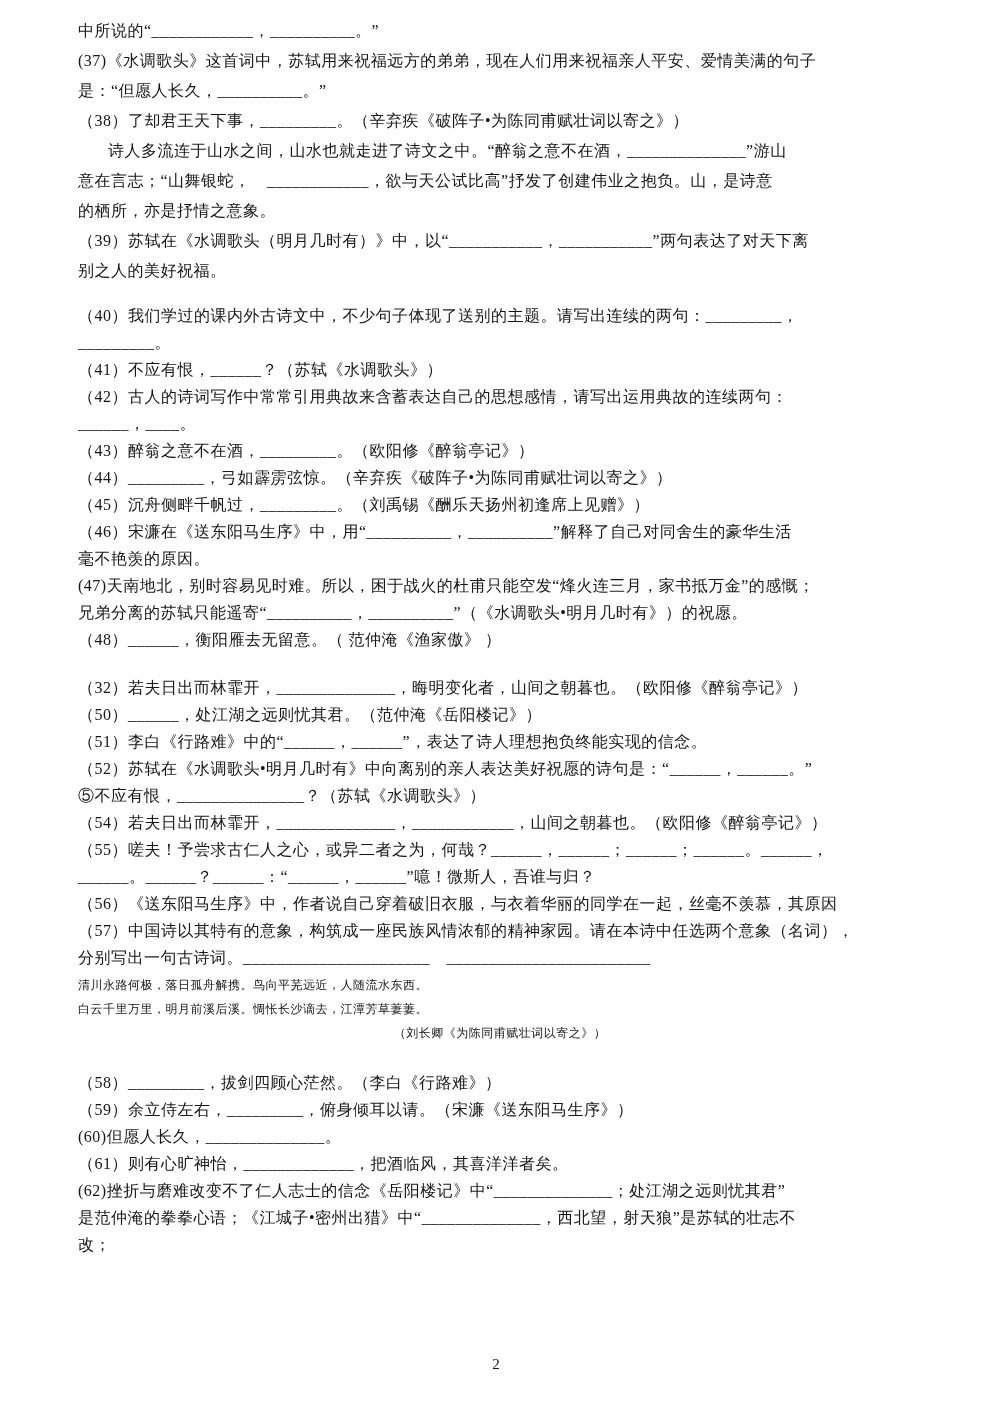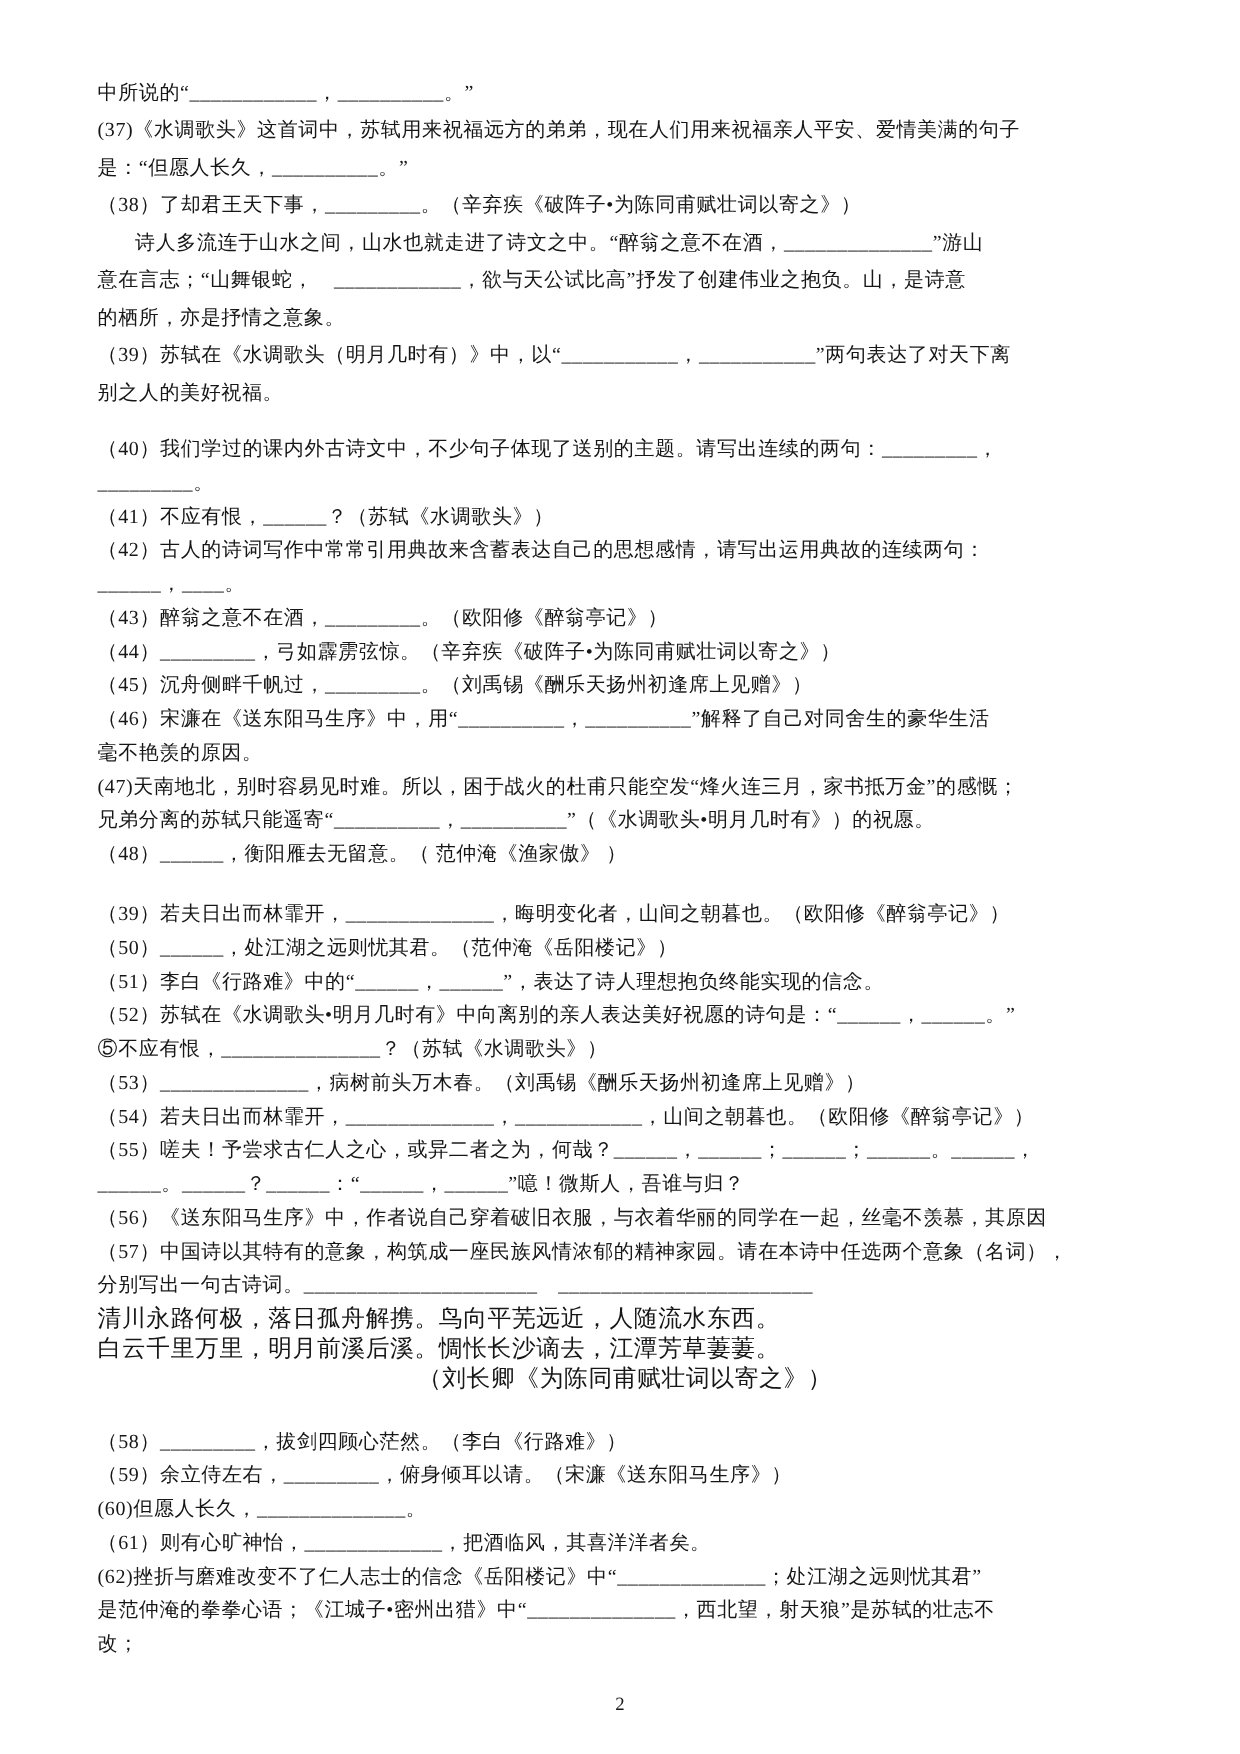--- a/index.html
+++ b/index.html
@@ -4,40 +4,40 @@
 <style>
   :root{ --blue:#1f1fbd; --ink:#161616; --paper:#ffffff; }
   html,body{margin:0;padding:0;}
   body{
     width:992px;height:1403px;background:var(--paper);
     font-family:"Liberation Serif","DejaVu Serif",serif;
     position:relative;overflow:hidden;
   }
   .page{
     position:absolute;inset:0;
-    padding:60px 70px 0 78px;
+    padding:16px 70px 0 78px;
     box-sizing:border-box;
     color:var(--ink);
     font-size:16px;
     overflow:hidden;
   }
   p.line{
     margin:0;
     white-space:nowrap;
     letter-spacing:0.5px;
   }
   .lh30 p.line{line-height:30px;}
   .lh28 p.line{line-height:28px;}
   .lh27 p.line{line-height:27px;}
   .lh24 p.line{line-height:24px;}
   .indent2{text-indent:30px;}
   .indent1{text-indent:26px;}
   .center{text-align:center;}
   .blue{color:var(--blue);}
-  .small{font-size:19px;}
+  .small{font-size:12px;}
   .footer{
     position:absolute;
     top:1356px;left:0;right:0;
     text-align:center;
     font-size:15px;
     color:var(--ink);
   }
 </style>
 </head>
 <body>
@@ -66,26 +66,25 @@
         <p class="line">（44）_________，弓如霹雳弦惊。（辛弃疾《破阵子•为陈同甫赋壮词以寄之》）</p>
         <p class="line">（45）沉舟侧畔千帆过，_________。（刘禹锡《酬乐天扬州初逢席上见赠》）</p>
         <p class="line">（46）宋濂在《送东阳马生序》中，用“__________，__________”解释了自己对同舍生的豪华生活</p>
         <p class="line">毫不艳羡的原因。</p>
         <p class="line">(47)天南地北，别时容易见时难。所以，困于战火的杜甫只能空发“烽火连三月，家书抵万金”的感慨；</p>
         <p class="line">兄弟分离的苏轼只能遥寄“__________，__________”（《水调歌头•明月几时有》）的祝愿。</p>
         <p class="line">（48）______，衡阳雁去无留意。（ 范仲淹《渔家傲》 ）</p>
       </div>
       <div style="height: 21px;"></div>
       <div class="lh27">
-        <p class="line">（39）若夫日出而林霏开，______________，晦明变化者，山间之朝暮也。（欧阳修《醉翁亭记》）</p>
+        <p class="line">（32）若夫日出而林霏开，______________，晦明变化者，山间之朝暮也。（欧阳修《醉翁亭记》）</p>
         <p class="line">（50）______，处江湖之远则忧其君。（范仲淹《岳阳楼记》）</p>
         <p class="line">（51）李白《行路难》中的“______，______”，表达了诗人理想抱负终能实现的信念。</p>
         <p class="line">（52）苏轼在《水调歌头•明月几时有》中向离别的亲人表达美好祝愿的诗句是：“______，______。”</p>
         <p class="line">⑤不应有恨，_______________？（苏轼《水调歌头》）</p>
-        <p class="line">（53）______________，病树前头万木春。（刘禹锡《酬乐天扬州初逢席上见赠》）</p>
         <p class="line">（54）若夫日出而林霏开，______________，____________，山间之朝暮也。（欧阳修《醉翁亭记》）</p>
         <p class="line">（55）嗟夫！予尝求古仁人之心，或异二者之为，何哉？______，______；______；______。______，</p>
         <p class="line">______。______？______：“______，______”噫！微斯人，吾谁与归？</p>
         <p class="line">（56）《送东阳马生序》中，作者说自己穿着破旧衣服，与衣着华丽的同学在一起，丝毫不羡慕，其原因</p>
         <p class="line">（57）中国诗以其特有的意象，构筑成一座民族风情浓郁的精神家园。请在本诗中任选两个意象（名词），</p>
         <p class="line">分别写出一句古诗词。______________________　________________________</p>
       </div>
       <div style="height: 2px;"></div>
       <div class="lh24">
         <p class="line small">清川永路何极，落日孤舟解携。鸟向平芜远近，人随流水东西。</p>

